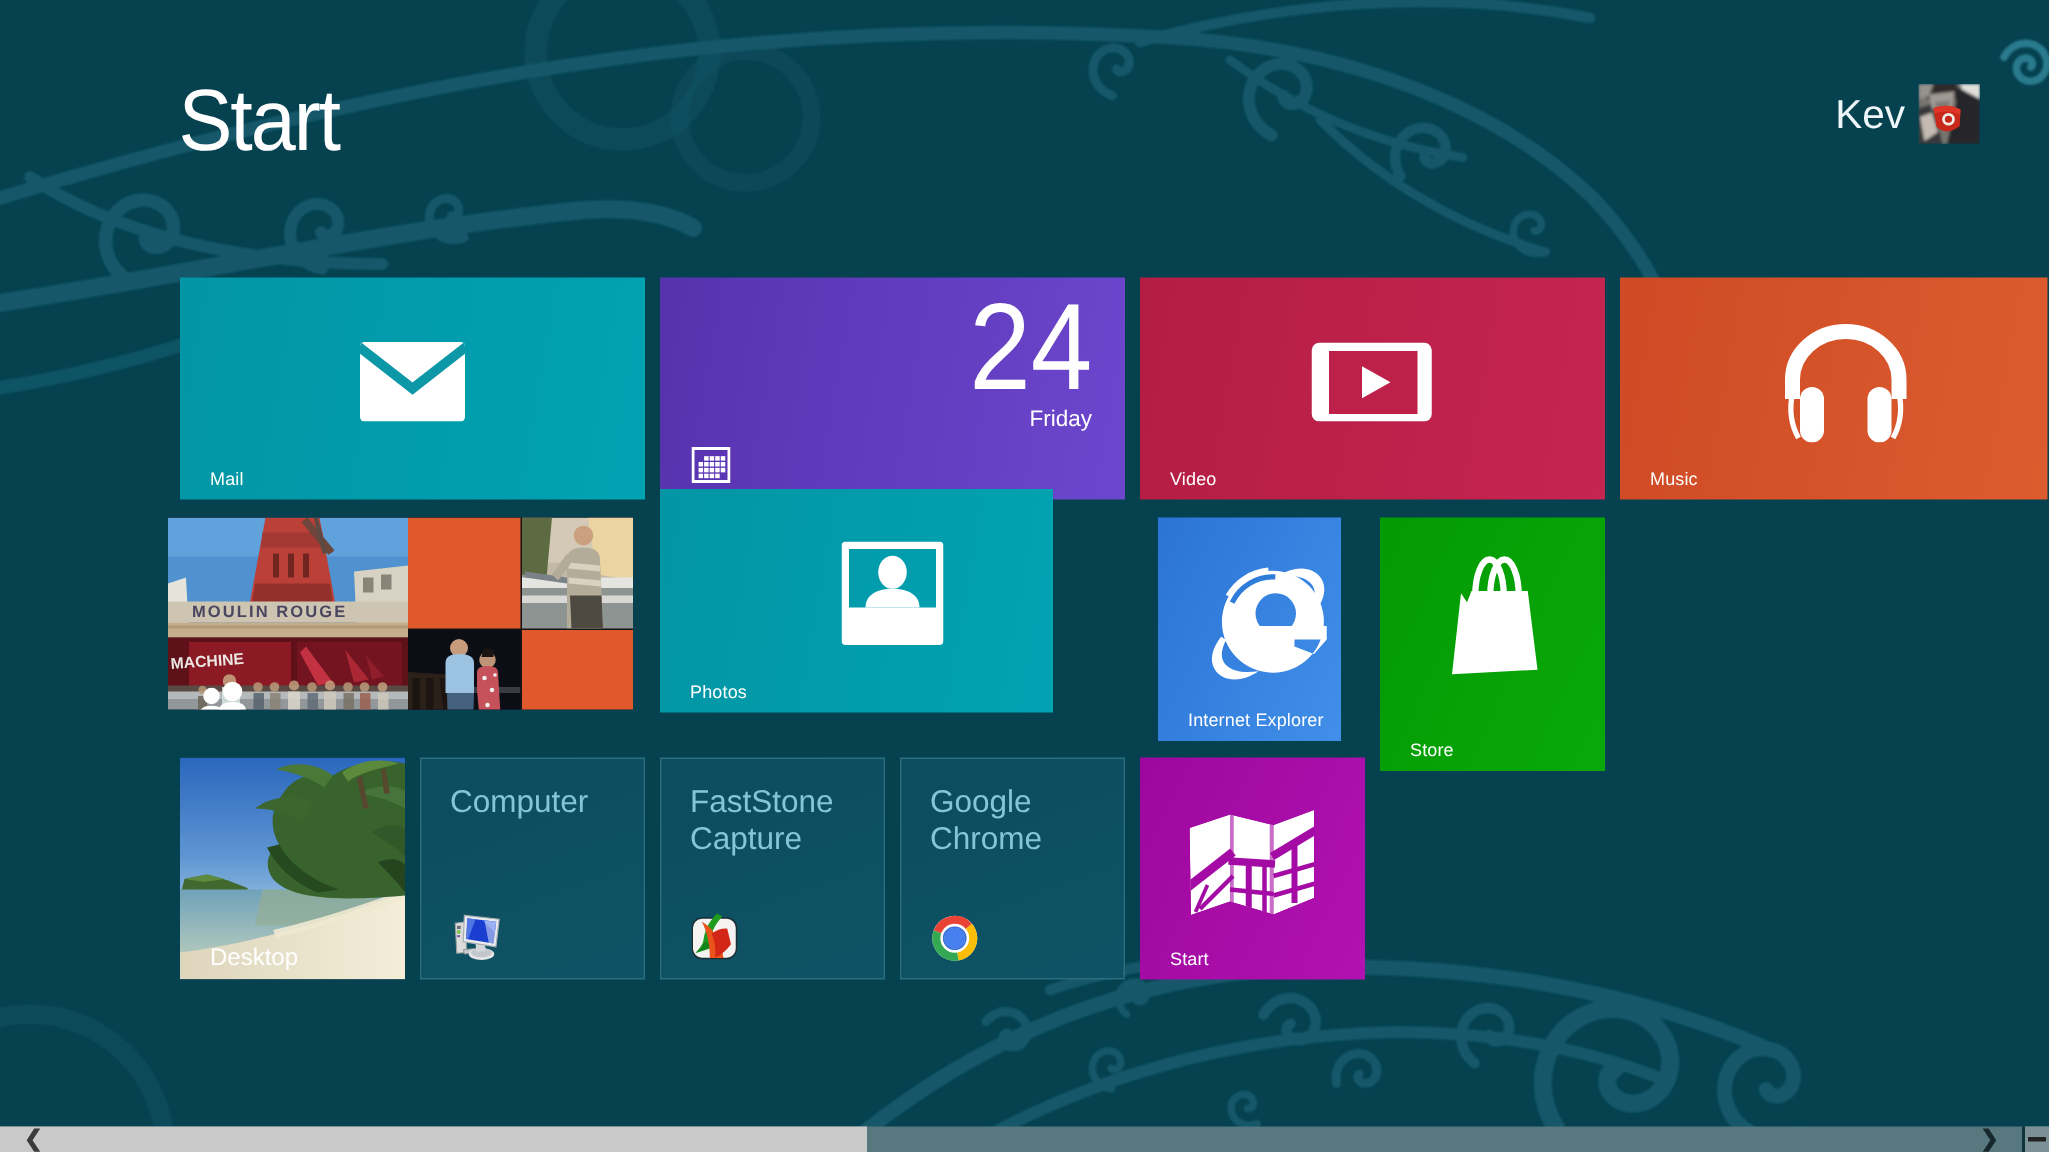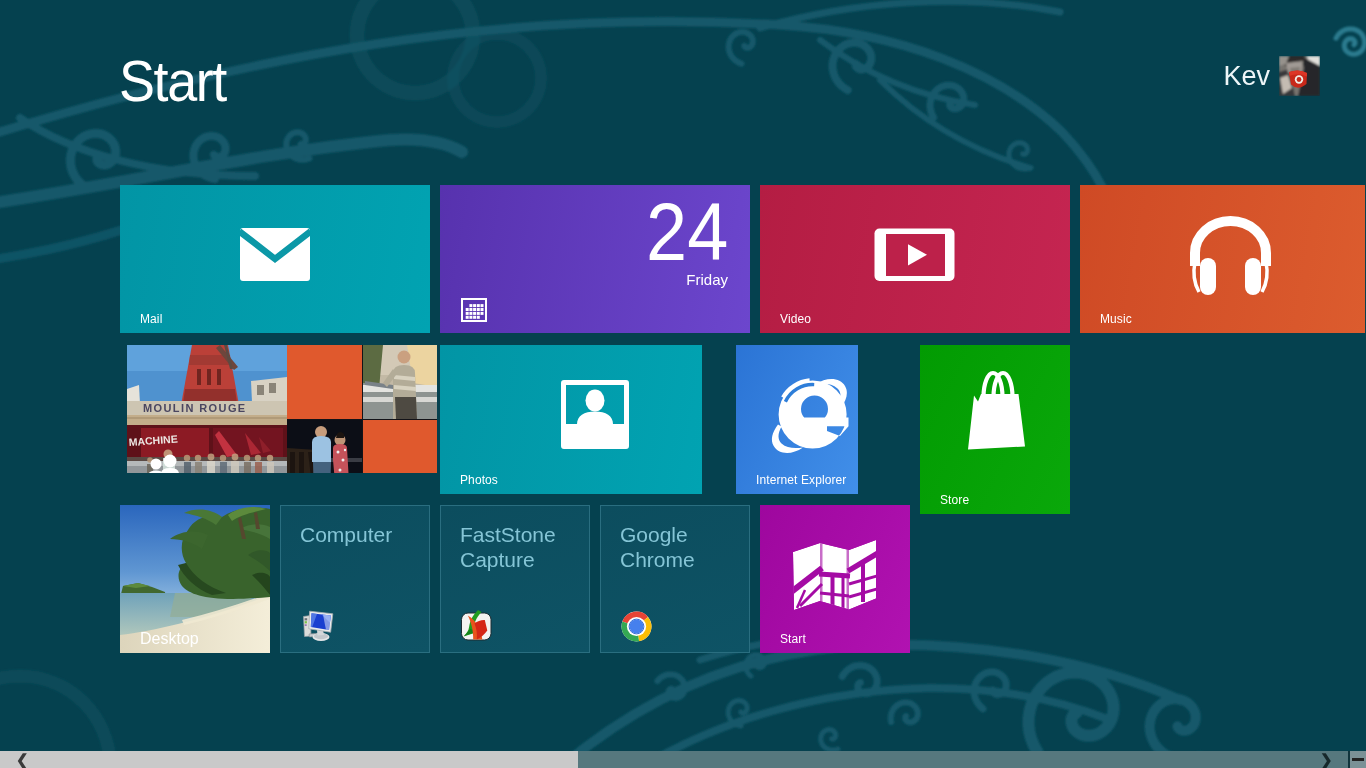--- a/index.html
+++ b/index.html
@@ -9,23 +9,23 @@
   .lbl{position:absolute;left:20px;bottom:7px;color:#fff;font-size:12px;letter-spacing:.1px}
   #start{position:absolute;left:119px;top:47px;color:#fff;font-size:58px;font-weight:400;letter-spacing:-1.5px;transform:scaleX(.93);transform-origin:left top}
   #kev{position:absolute;right:96px;top:61px;color:#eef6f8;font-size:27px}
   #avatar{position:absolute;left:1279px;top:56px;width:41px;height:40px}
   
   #mail    {left:120px;top:185px;width:310px;height:148px;background:linear-gradient(100deg,#0295a5,#01a3b2)}
   #cal     {left:440px;top:185px;width:310px;height:148px;background:linear-gradient(100deg,#5732ae,#6c46cd)}
   #video   {left:760px;top:185px;width:310px;height:148px;background:linear-gradient(100deg,#b41d43,#c52551)}
   #music   {left:1080px;top:185px;width:285px;height:148px;background:linear-gradient(100deg,#cf4a25,#dc5c2e)}
   
-  #people  {left:127px;top:345px;width:310px;height:128px;background:#131318}
-  #photos  {left:440px;top:345px;width:262px;height:149px;background:linear-gradient(100deg,#0295a5,#01a3b2)}
-  #ie      {left:736px;top:345px;width:122px;height:149px;background:linear-gradient(115deg,#2b74d5,#418fe9)}
+  #people  {left:112px;top:345px;width:310px;height:128px;background:#131318}
+  #photos  {left:440px;top:326px;width:262px;height:149px;background:linear-gradient(100deg,#0295a5,#01a3b2)}
+  #ie      {left:772px;top:345px;width:122px;height:149px;background:linear-gradient(115deg,#2b74d5,#418fe9)}
   #store   {left:920px;top:345px;width:150px;height:169px;background:linear-gradient(115deg,#029b02,#0aa80a)}
   
   #desktop {left:120px;top:505px;width:150px;height:148px}
   #computer{left:280px;top:505px;width:150px;height:148px}
   #faststone{left:440px;top:505px;width:150px;height:148px}
   #chrome  {left:600px;top:505px;width:150px;height:148px}
   #maps    {left:760px;top:505px;width:150px;height:148px;background:linear-gradient(115deg,#9e079e,#b112b1)}
   .apptile{background:linear-gradient(160deg,#0c4d5e,#0e5365);border:1px solid #2a6e80;box-sizing:border-box}
   .appname{position:absolute;left:19px;top:16px;color:#85c5d6;font-size:21px;line-height:25px;font-weight:400}
   .appicon{position:absolute;left:20px;bottom:6px}

